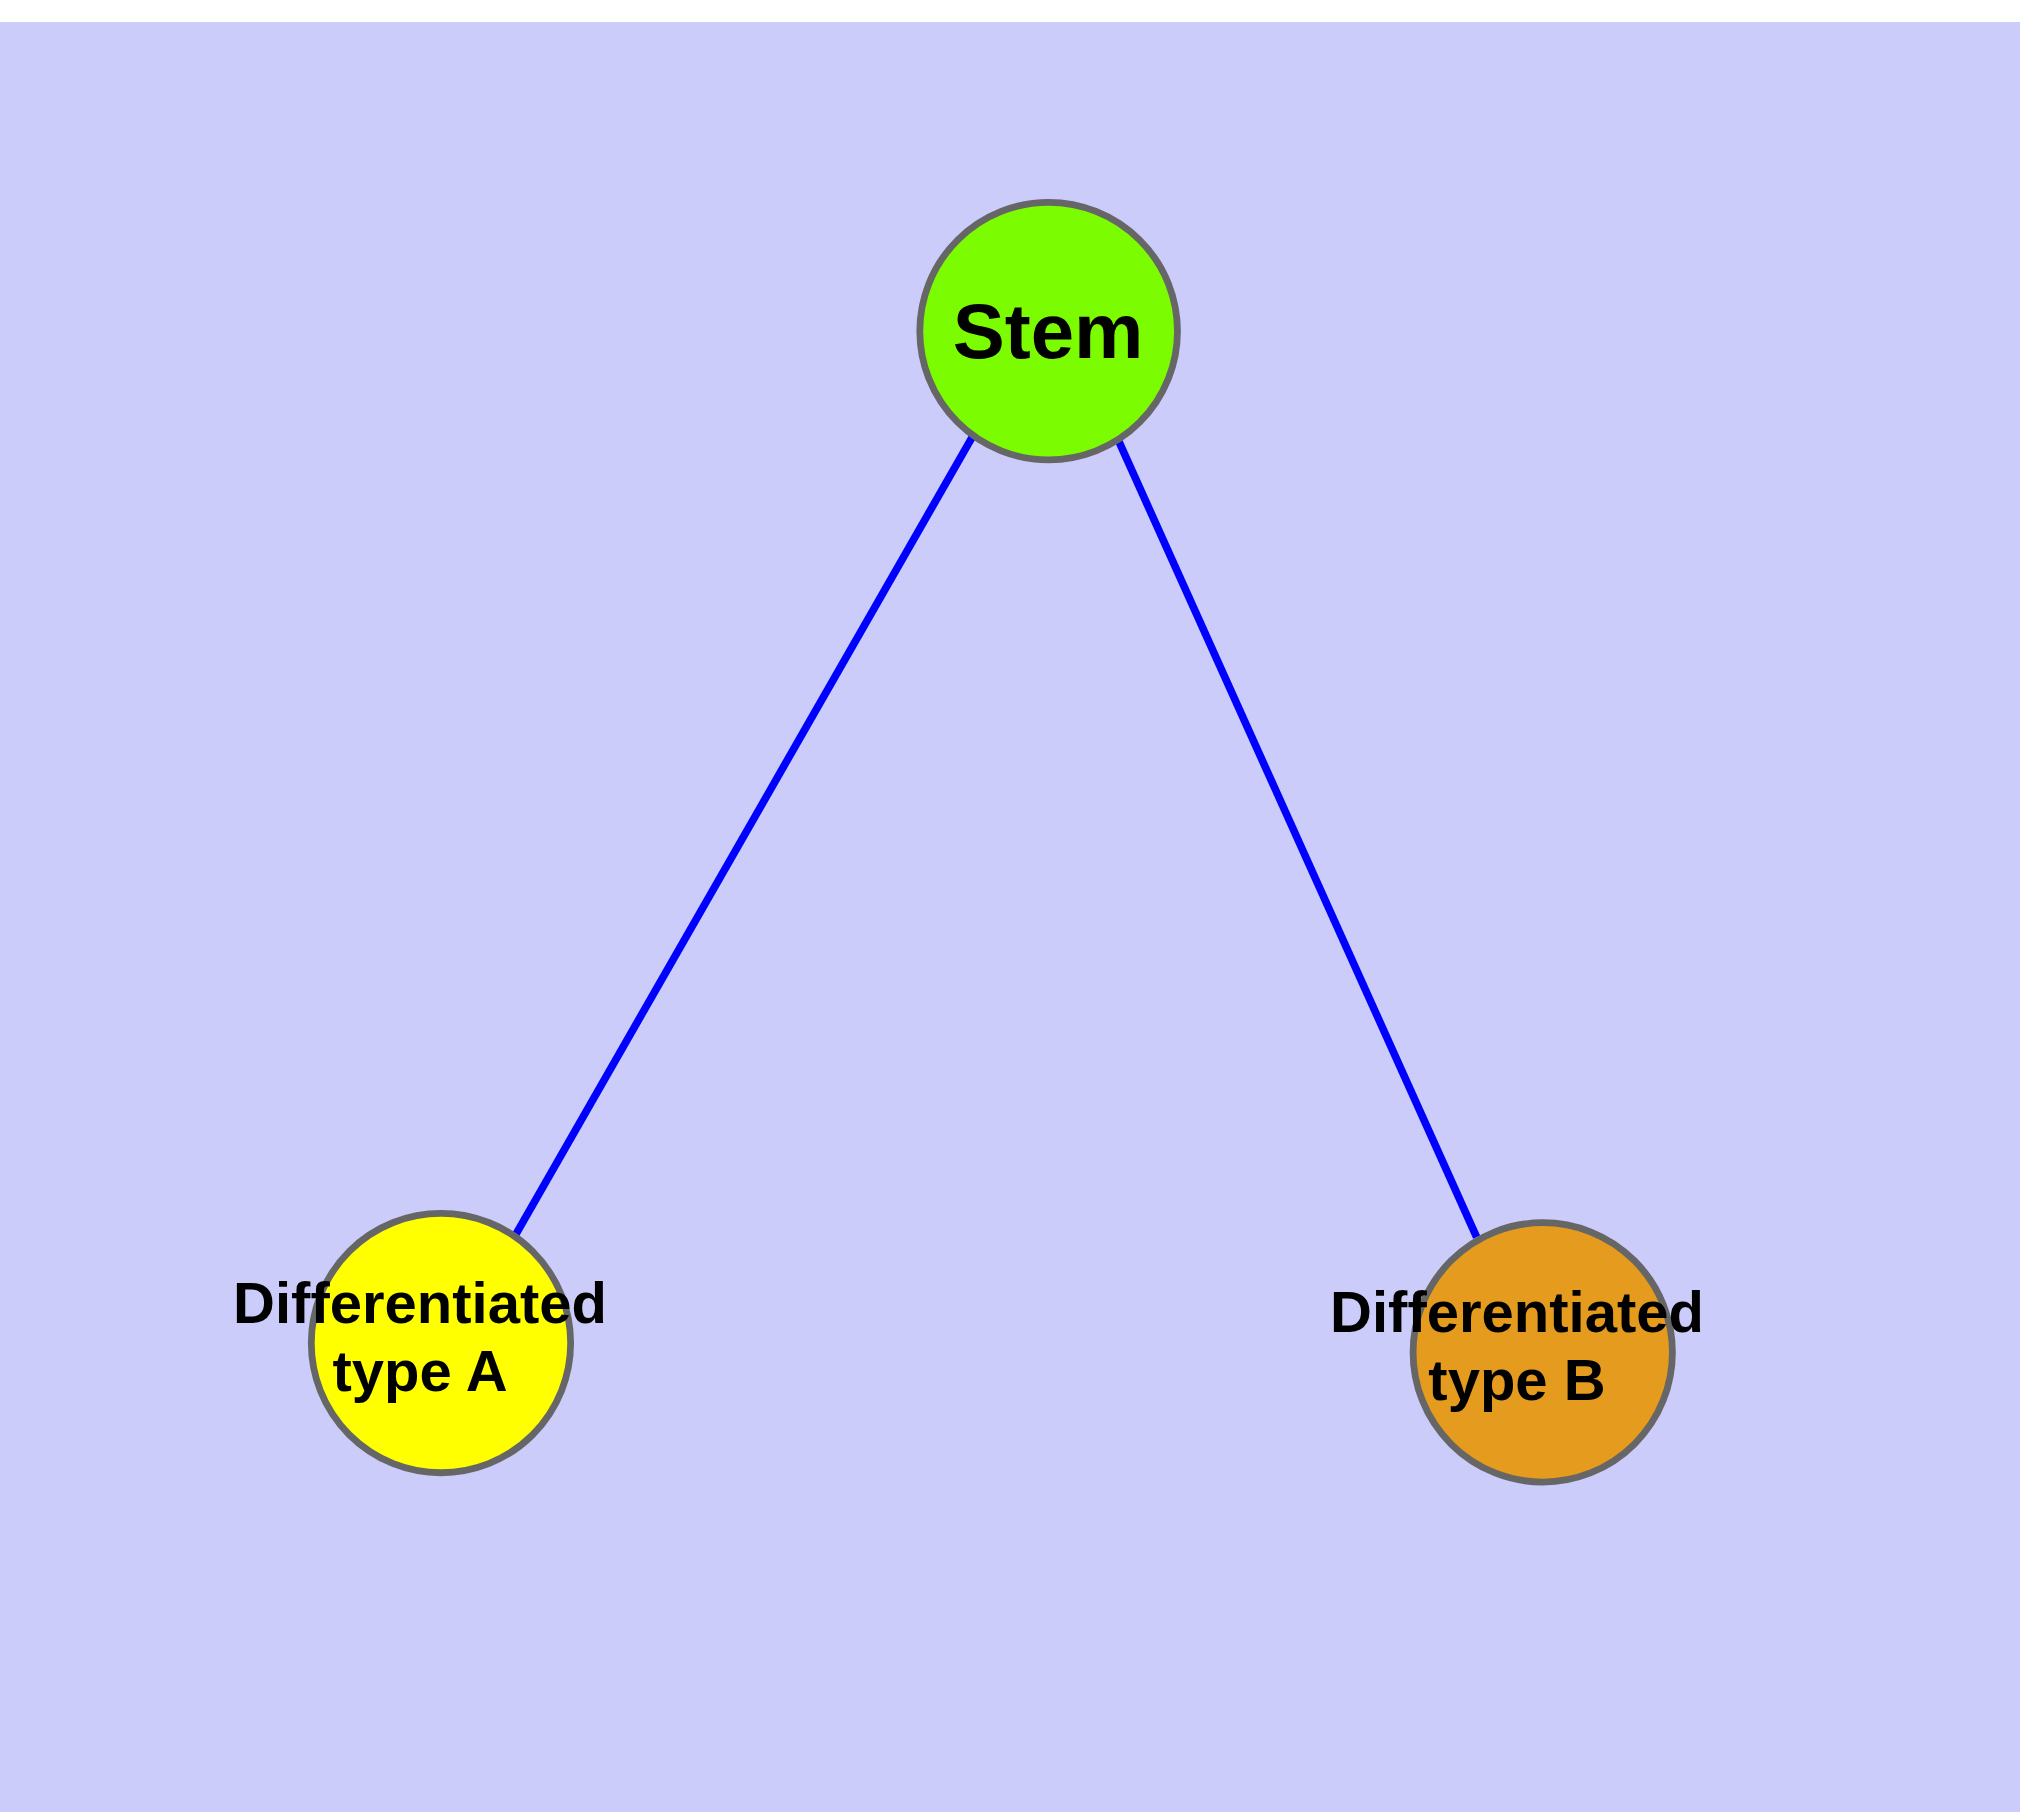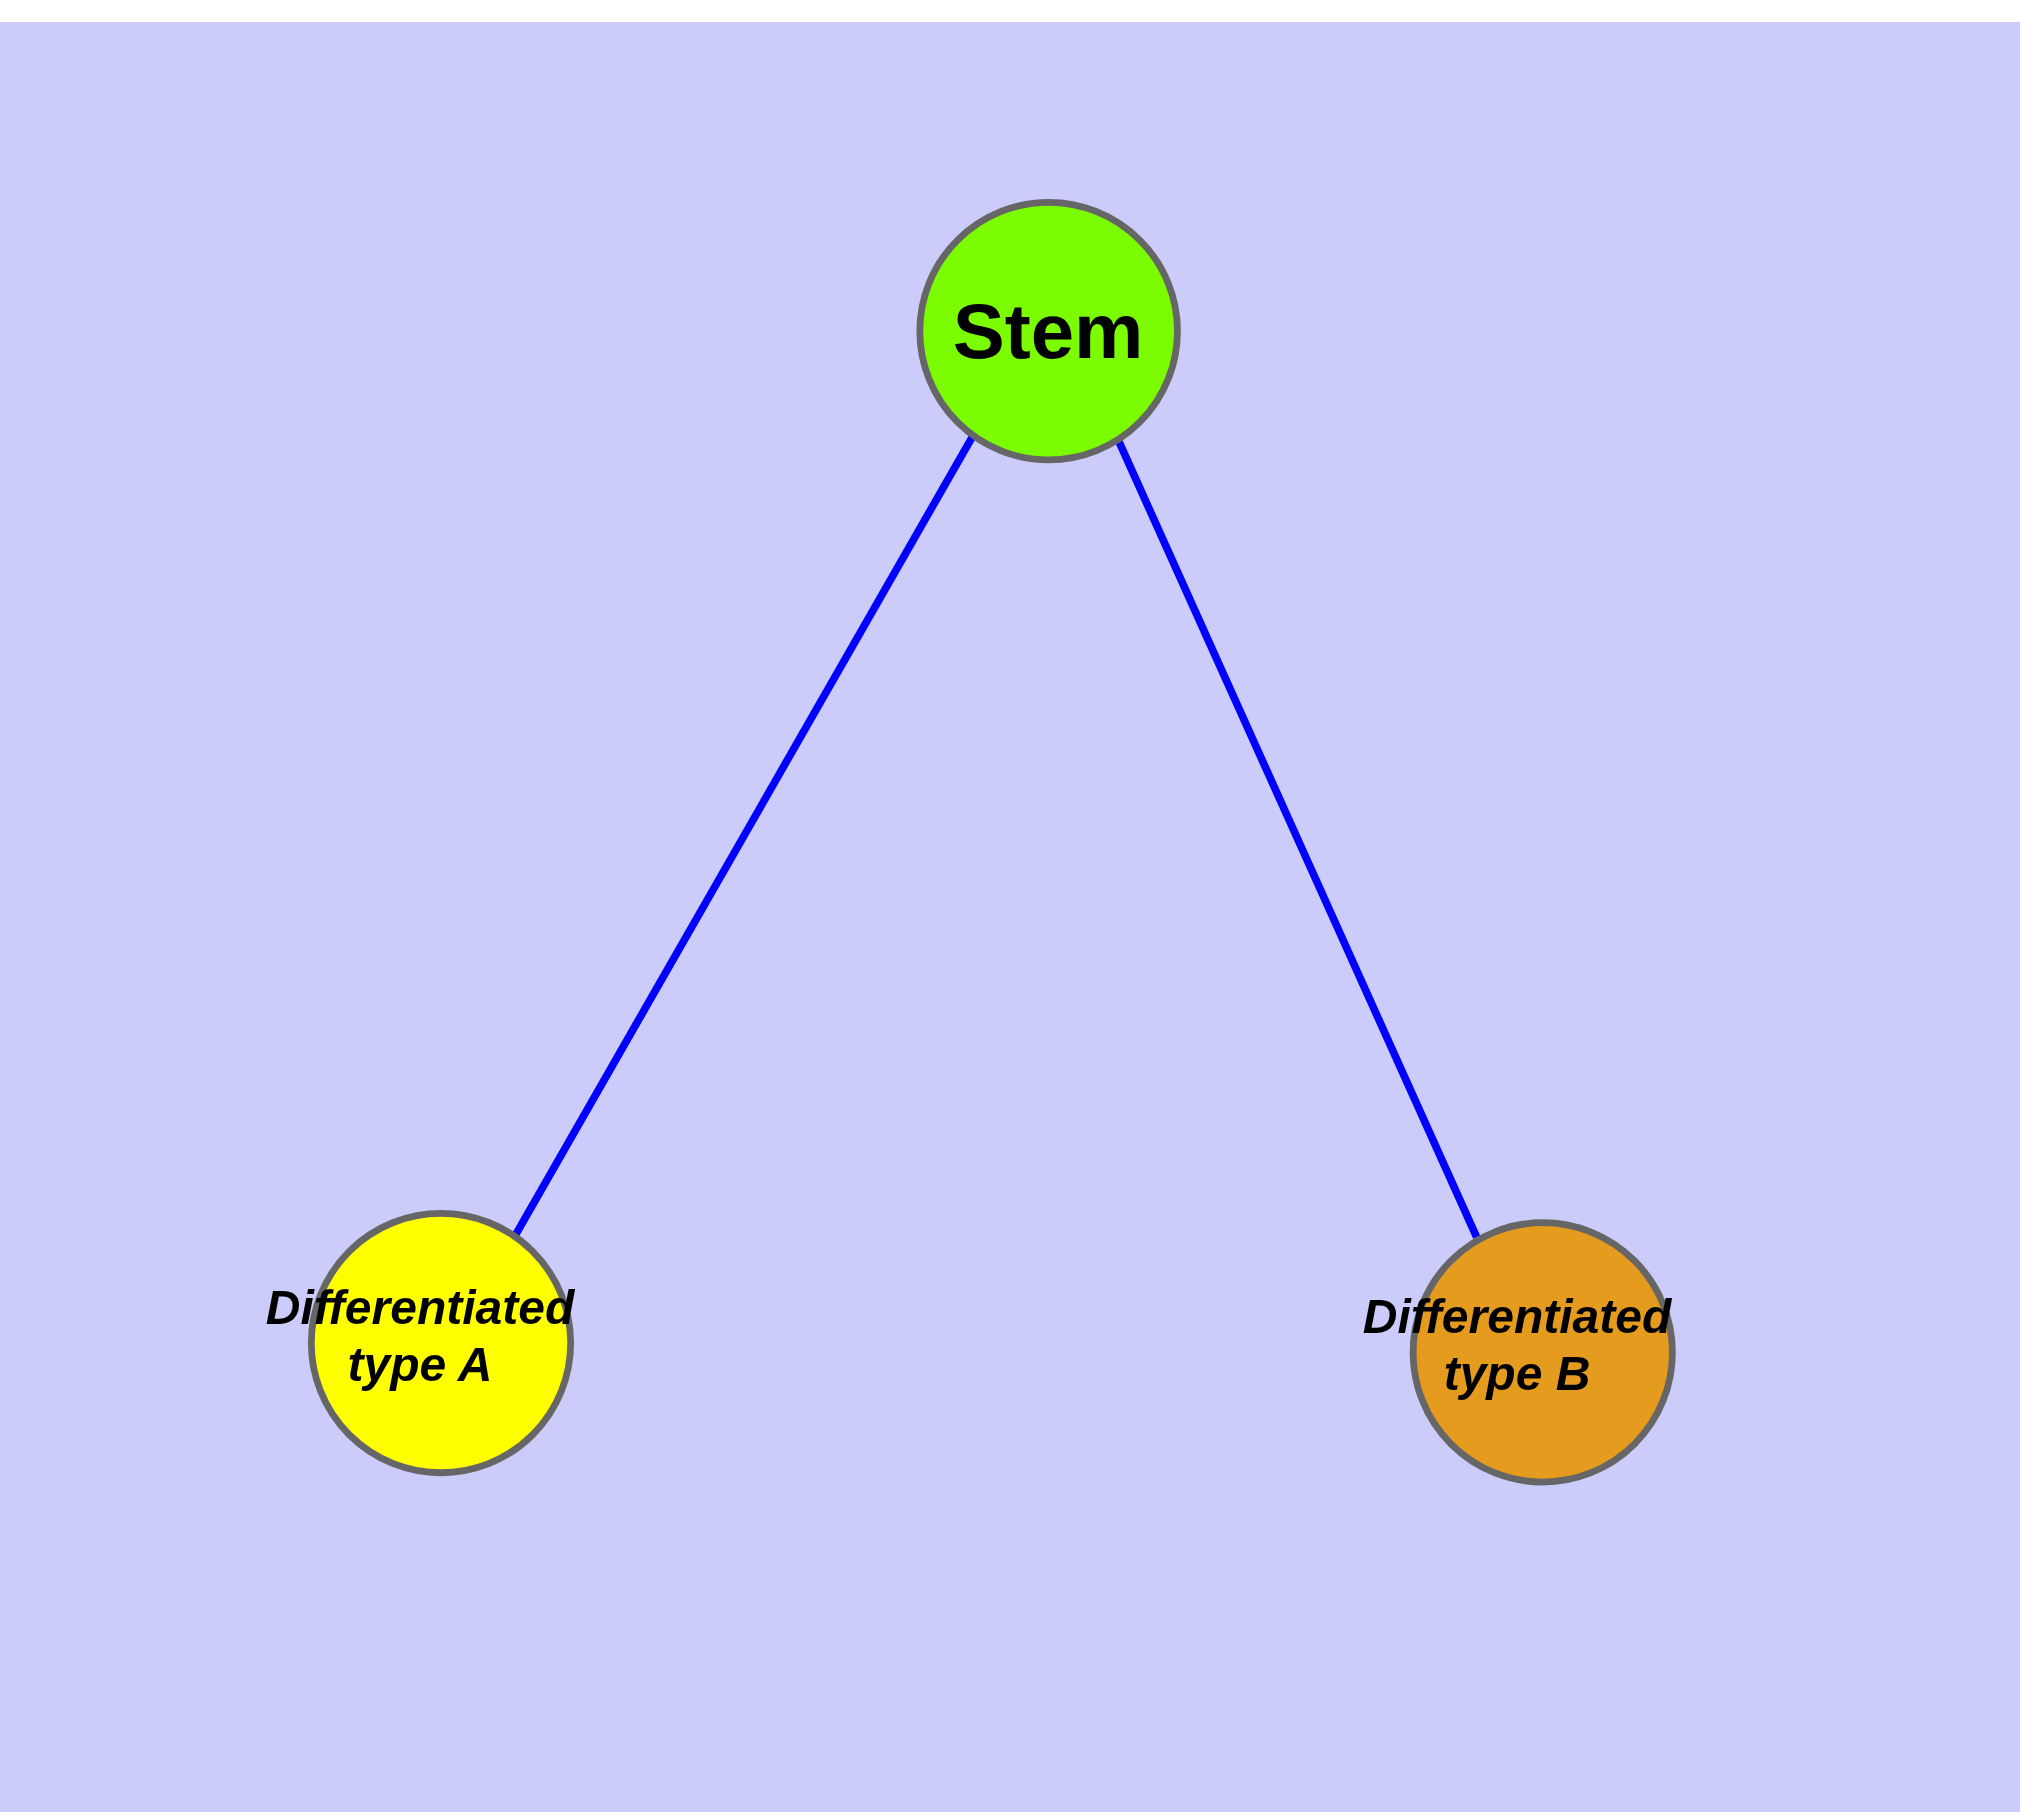--- a/index.html
+++ b/index.html
@@ -39,22 +39,21 @@
     text-align: center;
     white-space: pre;
     line-height: 1.18;
     pointer-events: none;
     transform: translate(-50%, -50%);
   }
   .label-stem {
     font-size: 78px;
   }
   .label-typea, .label-typeb {
-    font-size: 48px;
-    font-style: italic;
+    font-size: 58px;
   }
 </style>
 </head>
 <body>
 
 <div id="stage" style="width: 2021px; height: 1812px; background: rgb(255, 255, 255); margin-top: 15px;">
 
   <div id="canvas-bg" style="background: rgb(204, 204, 250); width: 2021px;"></div>
 
   <svg id="graph-svg" viewBox="0 0 2384 2138">

